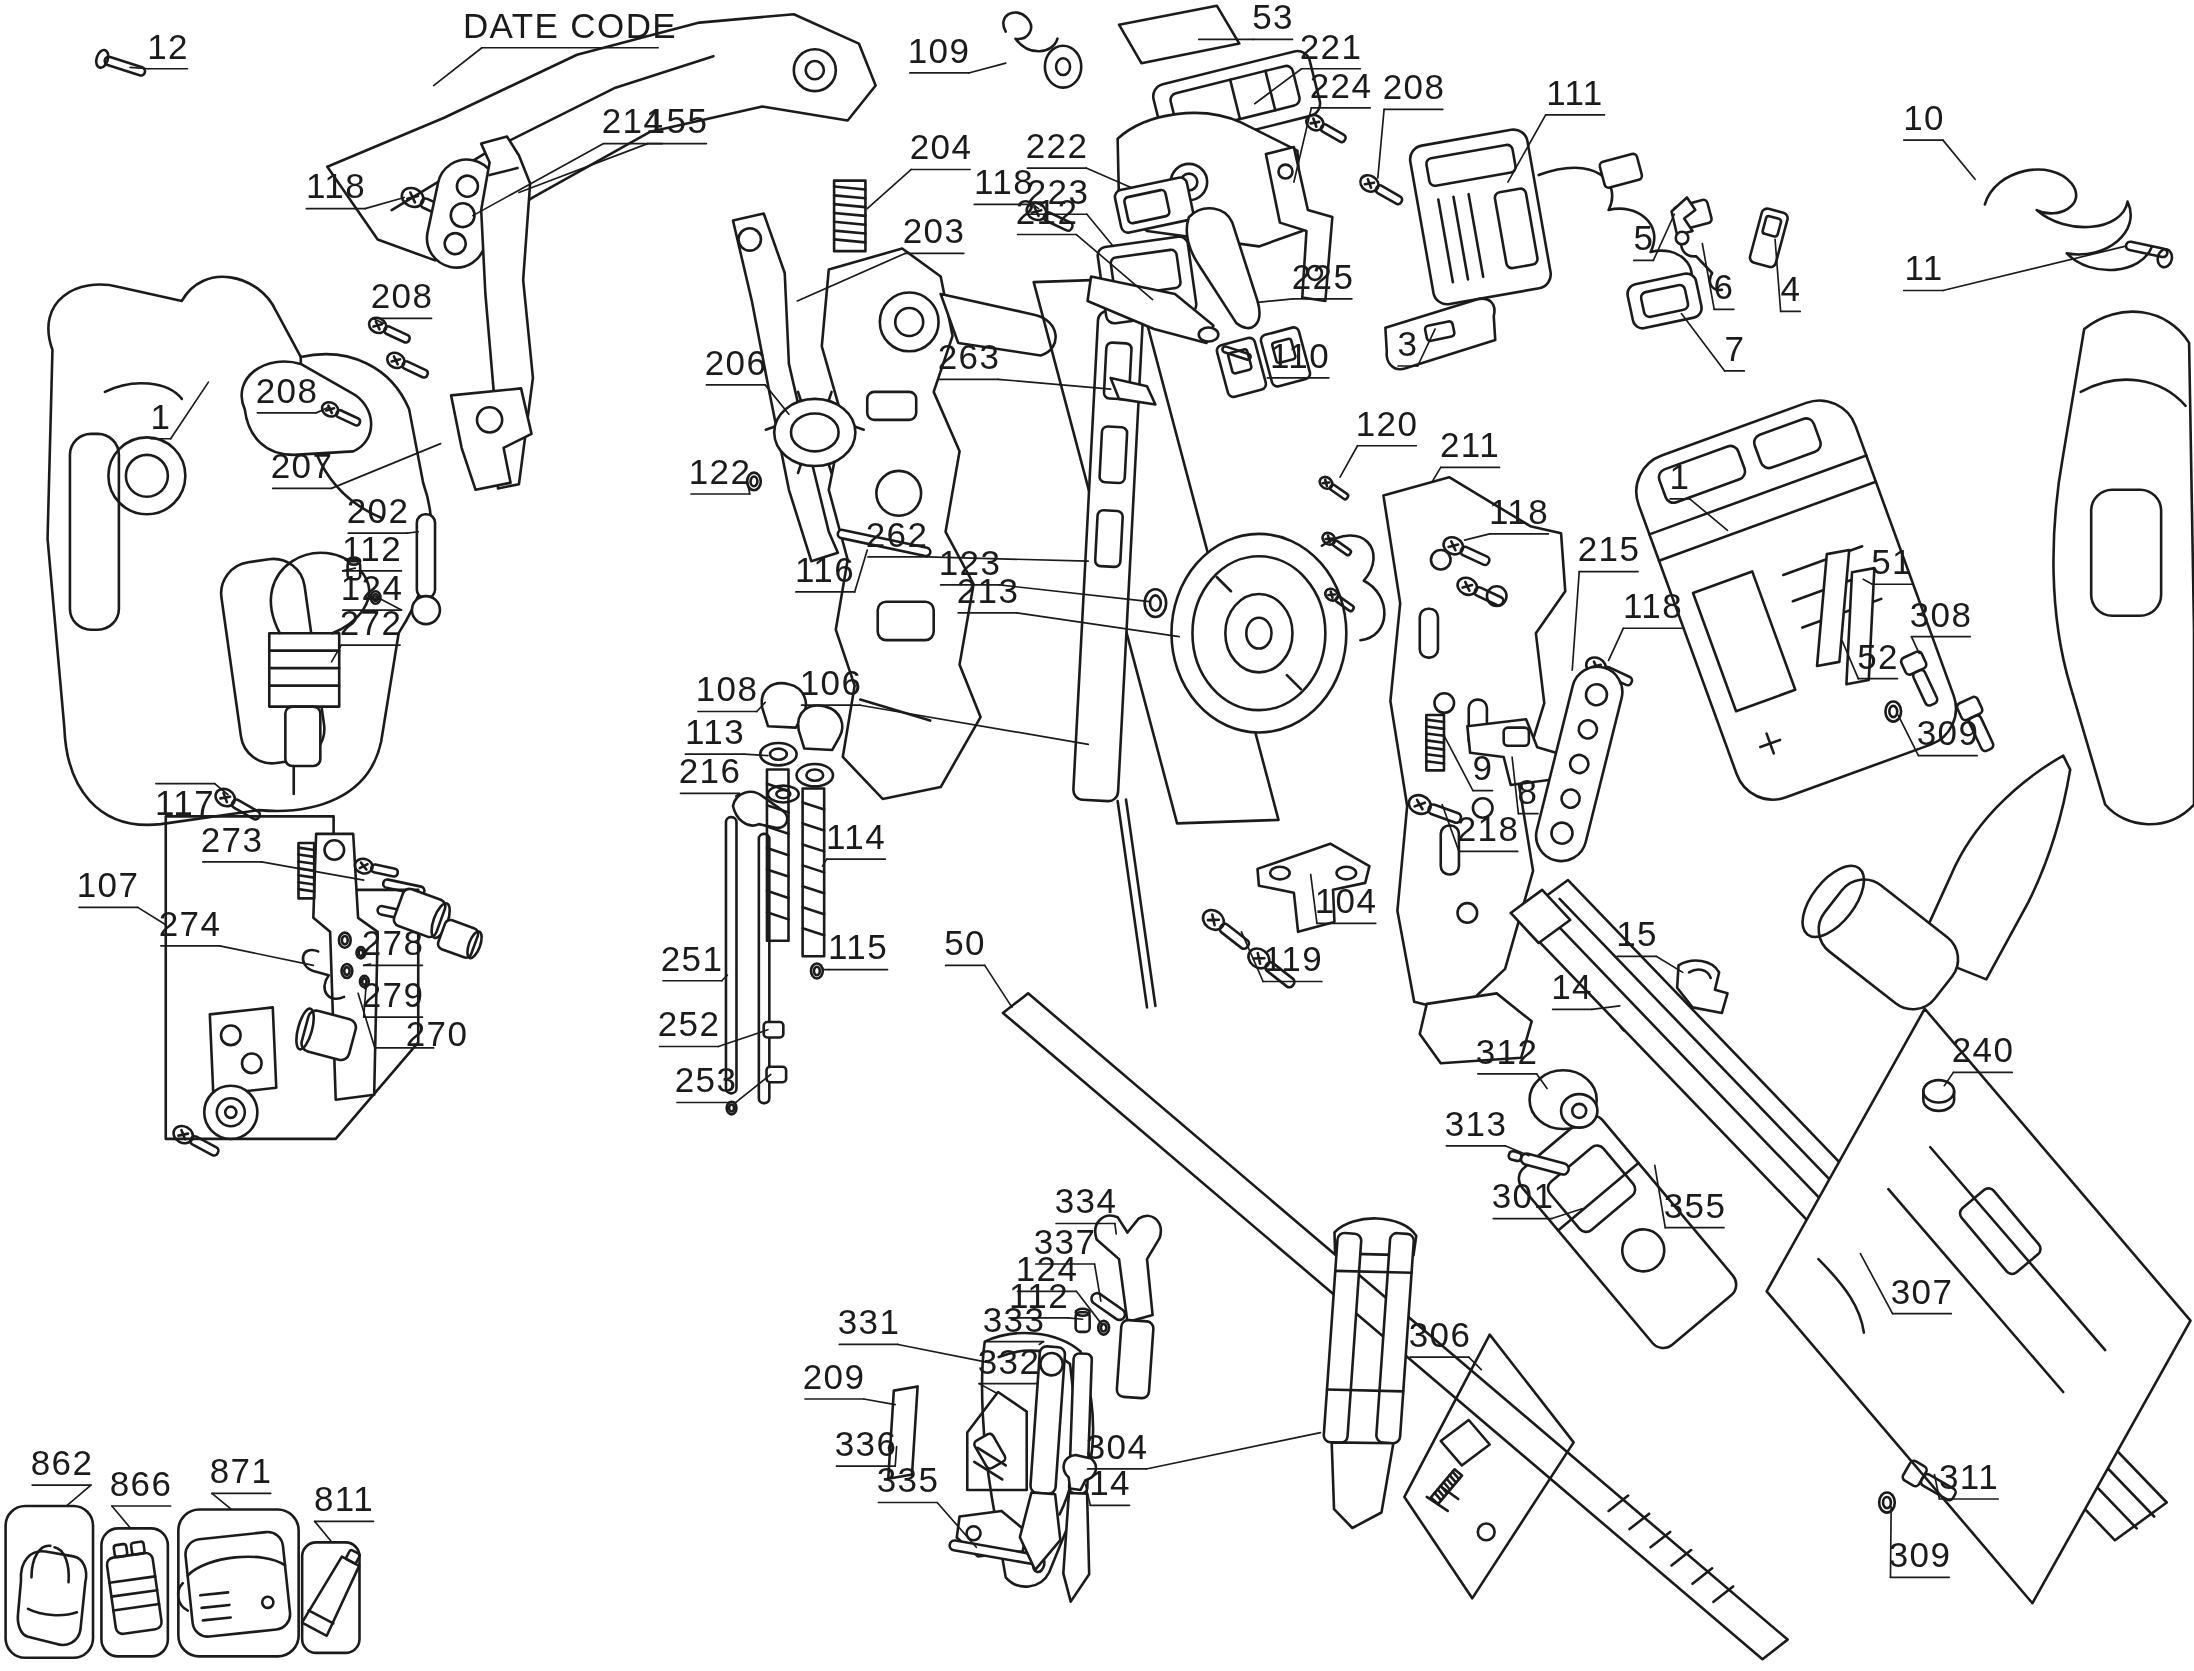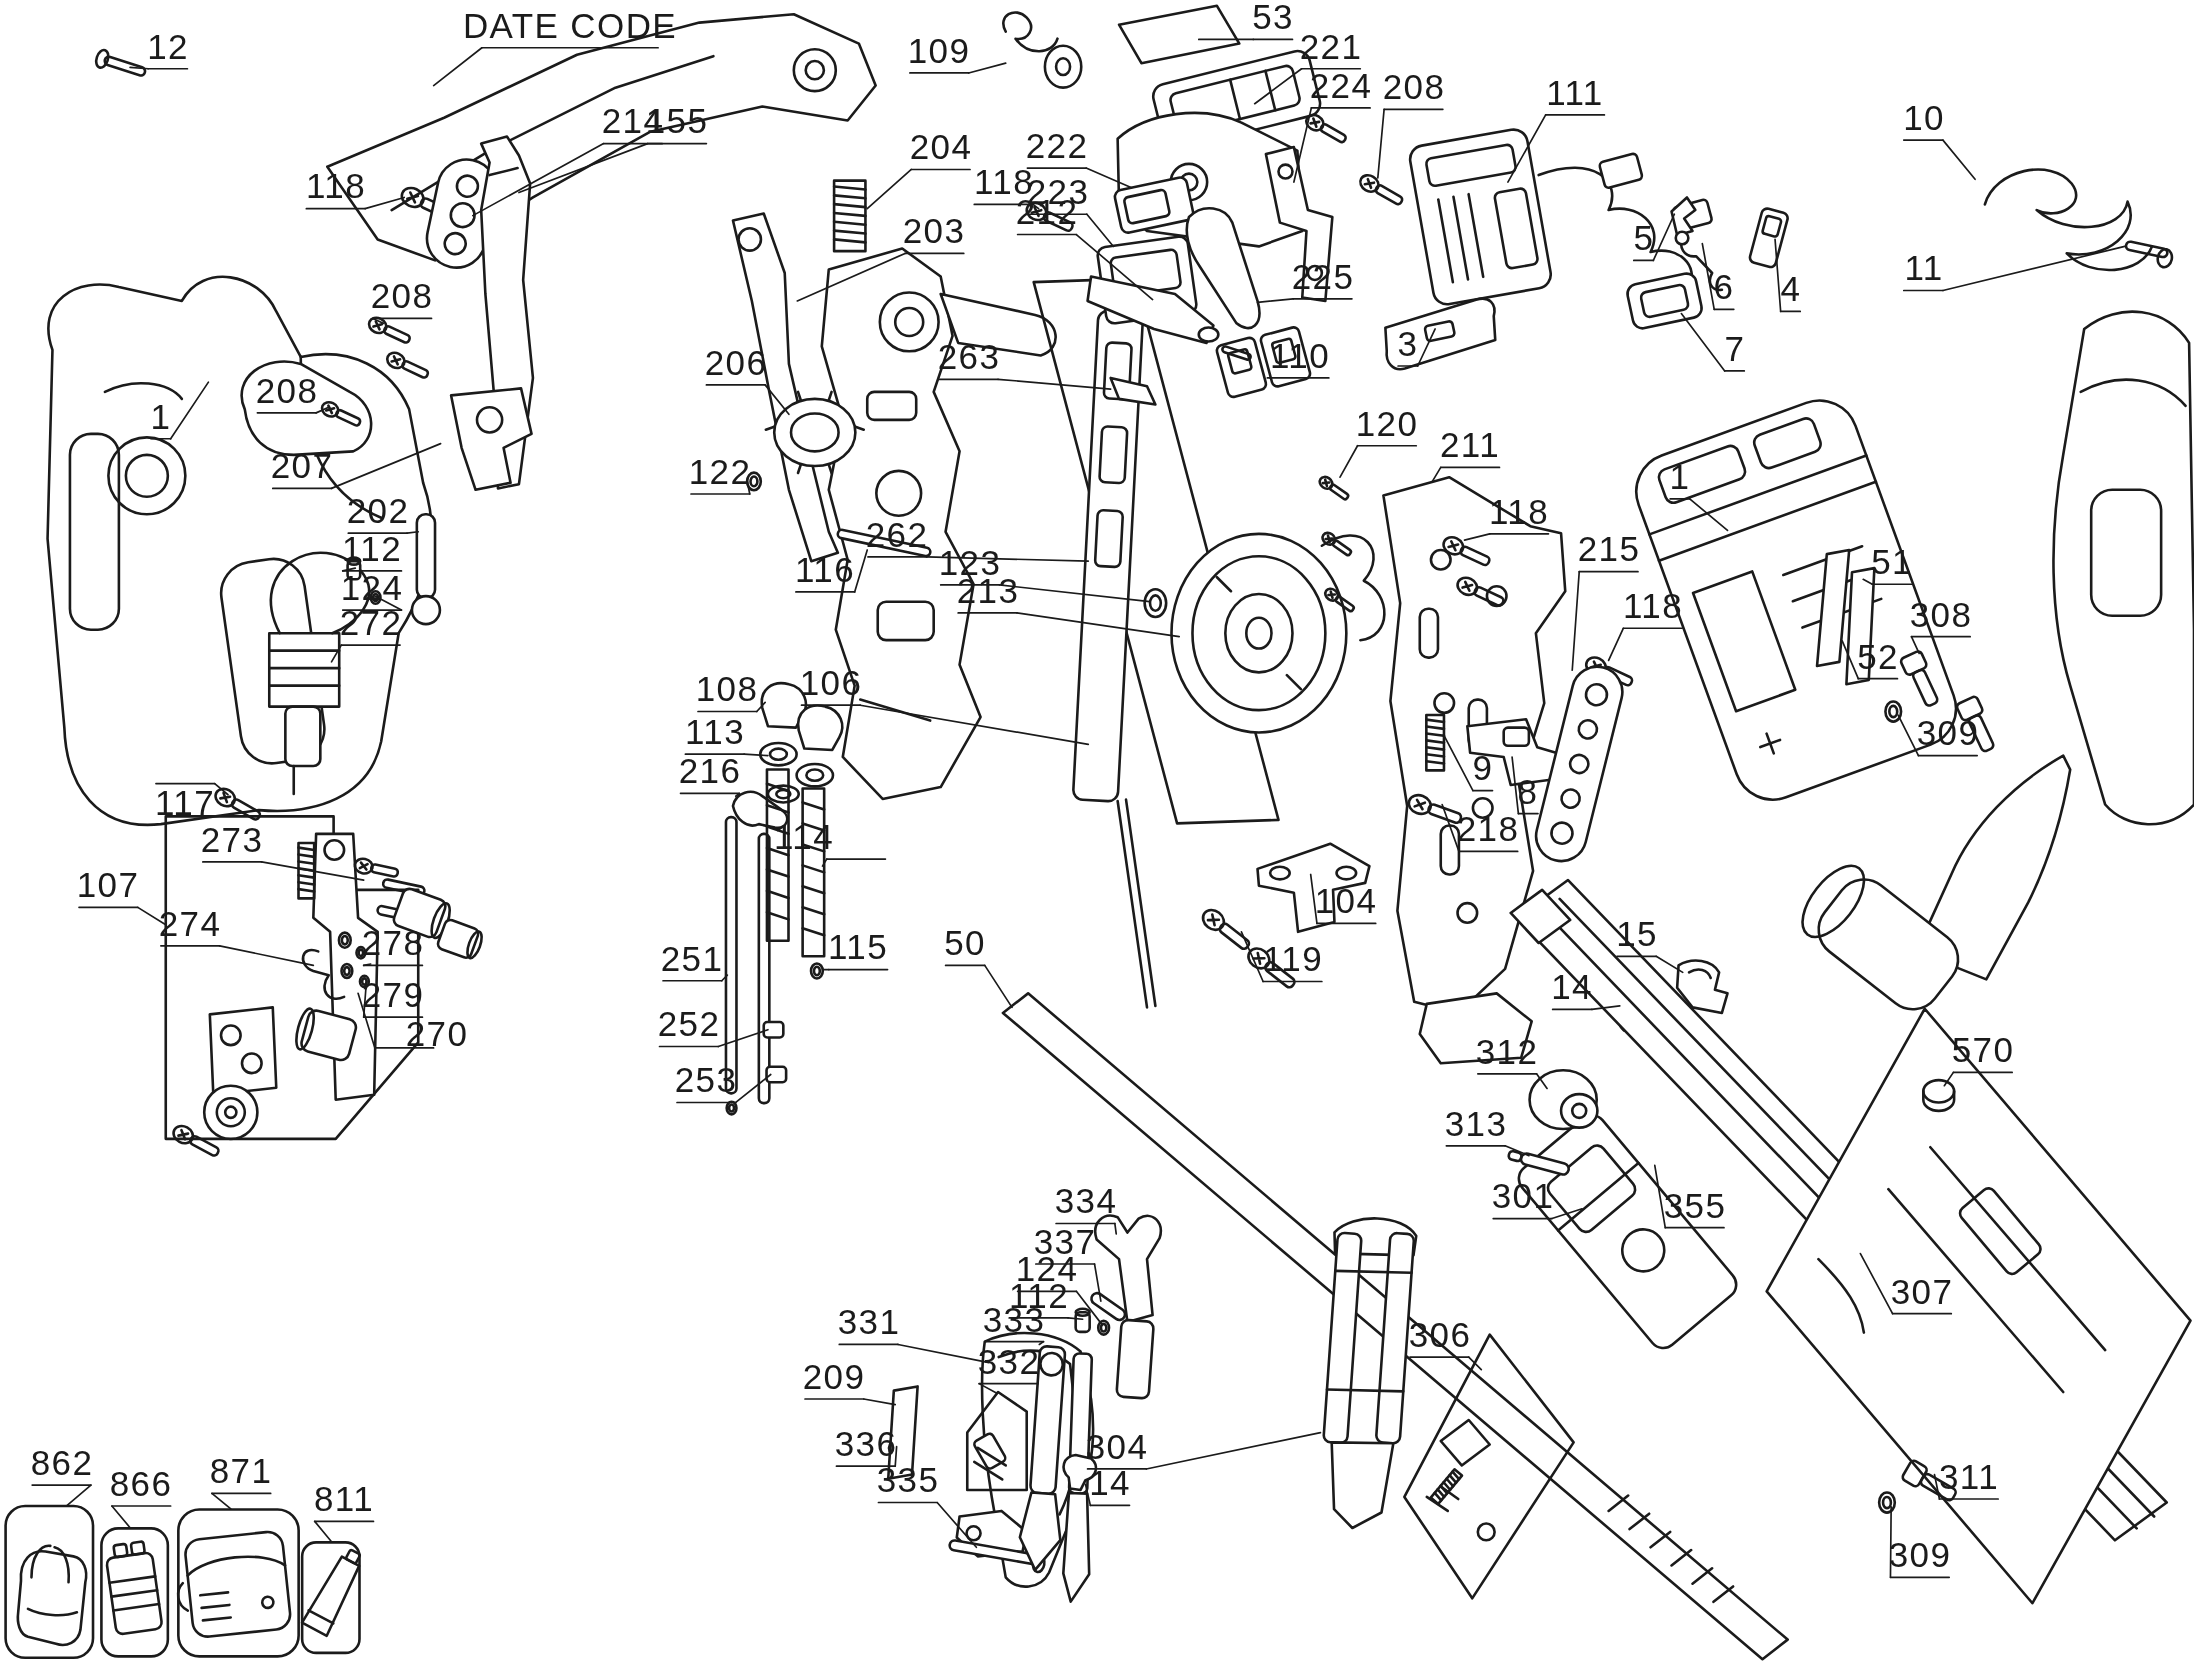--- a/index.html
+++ b/index.html
@@ -747,21 +747,21 @@
       <div class="lbl" style="left: 190px; top: 925px;">274</div>
       <div class="lbl" style="left: 393px; top: 944px;">278</div>
       <div class="lbl" style="left: 393px; top: 996px;">279</div>
       <div class="lbl" style="left: 404px; top: 1035px; margin-left: 33px;">270</div>
       <div class="lbl" style="left: 727px; top: 690px;">108</div>
       <div class="lbl" style="left: 715px; top: 733px;">113</div>
       <div class="lbl" style="left: 710px; top: 772px;">216</div>
       <div class="lbl" style="left: 692px; top: 960px;">251</div>
       <div class="lbl" style="left: 689px; top: 1025px;">252</div>
       <div class="lbl" style="left: 706px; top: 1081px;">253</div>
-      <div class="lbl" style="left: 804px; top: 838px; text-align: center;">114</div>
+      <div class="lbl" style="left: 856px; top: 838px; text-align: center;">114</div>
       <div class="lbl" style="left: 858px; top: 948px; text-align: right;">115</div>
       <div class="lbl" style="left: 831px; top: 684px;">106</div>
       <div class="lbl" style="left: 825px; top: 571px;">116</div>
       <div class="lbl" style="left: 897px; top: 536px;">262</div>
       <div class="lbl" style="left: 969px; top: 358px;">263</div>
       <div class="lbl" style="left: 970px; top: 564px;">123</div>
       <div class="lbl" style="left: 988px; top: 592px;">213</div>
       <div class="lbl" style="left: 939px; top: 52px;">109</div>
       <div class="lbl" style="left: 1273px; top: 18px;">53</div>
       <div class="lbl" style="left: 1331px; top: 48px;">221</div>
@@ -783,21 +783,21 @@
       <div class="lbl" style="left: 1488px; top: 830px;">218</div>
       <div class="lbl" style="left: 1346px; top: 902px;">104</div>
       <div class="lbl" style="left: 1293px; top: 960px;">119</div>
       <div class="lbl" style="left: 965px; top: 944px;">50</div>
       <div class="lbl" style="left: 1637px; top: 935px;">15</div>
       <div class="lbl" style="left: 1572px; top: 988px;">14</div>
       <div class="lbl" style="left: 1507px; top: 1053px;">312</div>
       <div class="lbl" style="left: 1476px; top: 1125px;">313</div>
       <div class="lbl" style="left: 1523px; top: 1197px;">301</div>
       <div class="lbl" style="left: 1695px; top: 1207px;">355</div>
-      <div class="lbl" style="left: 1983px; top: 1051px;">570</div>
+      <div class="lbl" style="left: 1983px; top: 1051px;">240</div>
       <div class="lbl" style="left: 1922px; top: 1293px;">307</div>
       <div class="lbl" style="left: 1969px; top: 1478px;">311</div>
       <div class="lbl" style="left: 1920px; top: 1556px;">309</div>
       <div class="lbl" style="left: 1440px; top: 1336px;">306</div>
       <div class="lbl" style="left: 869px; top: 1323px;">331</div>
       <div class="lbl" style="left: 834px; top: 1378px;">209</div>
       <div class="lbl" style="left: 1086px; top: 1202px;">334</div>
       <div class="lbl" style="left: 1065px; top: 1243px;">337</div>
       <div class="lbl" style="left: 1047px; top: 1270px;">124</div>
       <div class="lbl" style="left: 1039px; top: 1297px;">112</div>

